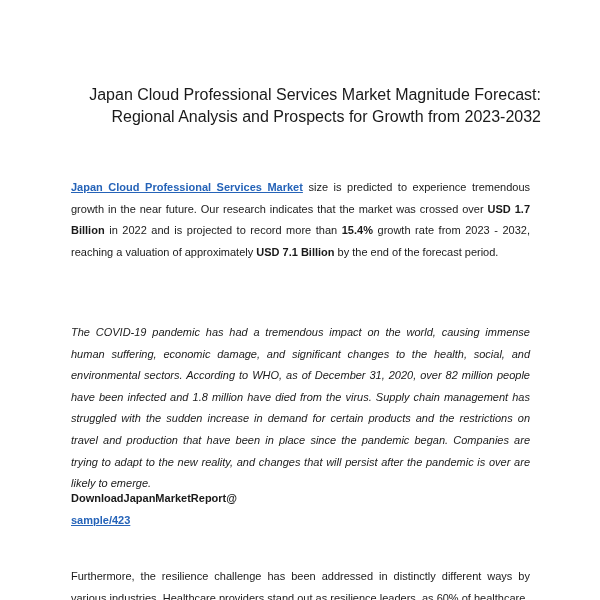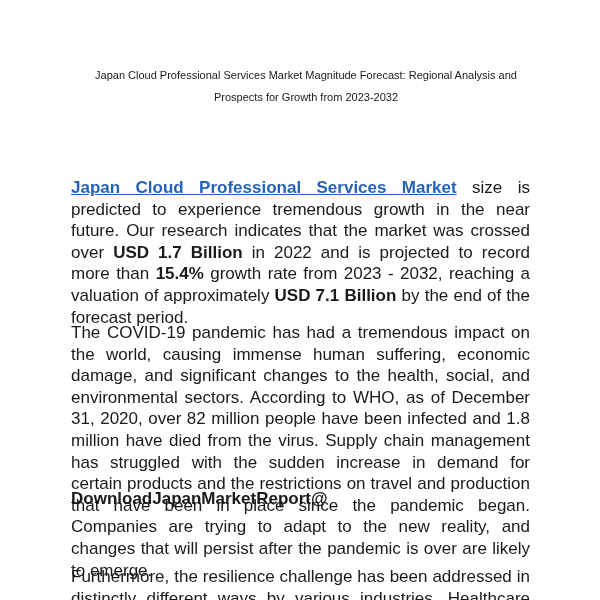--- a/index.html
+++ b/index.html
@@ -16,40 +16,40 @@
       color: #1a1a1a;
     }
     .page {
       position: absolute;
       left: 71px;
       top: 0;
       width: 459px;
     }
     .title {
       position: absolute;
-      top: 64px;
+      top: 84px;
       left: 0;
       width: 470px;
-      font-size: 11px;
+      font-size: 16px;
       line-height: 22px;
       margin: 0;
       font-weight: normal;
-      text-align: center;
+      text-align: right;
     }
     .para {
       position: absolute;
       left: 0;
       width: 459px;
-      font-size: 17px;
+      font-size: 11px;
       line-height: 21.6px;
       text-align: justify;
       margin: 0;
     }
     .p1 { top: 177px; }
-    .p2 { top: 322px; }
+    .p2 { top: 322px; font-style: italic; }
     .p3 { top: 488px; }
     .p4 { top: 566px; }
     .link {
       color: #2563b8;
       text-decoration: underline;
       font-weight: bold;
     }
     b { font-weight: bold; }
     .dl-line {
       display: flex;
@@ -68,17 +68,18 @@
   <p class="para p2">The COVID-19 pandemic has had a tremendous impact on the world, causing immense human suffering, economic damage, and significant changes to the health, social, and environmental sectors. According to WHO, as of December 31, 2020, over 82 million people have been infected and 1.8 million have died from the virus. Supply chain management has struggled with the sudden increase in demand for certain products and the restrictions on travel and production that have been in place since the pandemic began. Companies are trying to adapt to the new reality, and changes that will persist after the pandemic is over are likely to emerge.</p>
 
   <div class="para p3">
     <div class="dl-line">
       <span>Download</span>
       <span>Japan</span>
       <span>Market</span>
       <span>Report</span>
       <span>@</span>
     </div>
+    <div><a class="link">sample/423</a></div>
   </div>
 
   <p class="para p4">Furthermore, the resilience challenge has been addressed in distinctly different ways by various industries. Healthcare providers stand out as resilience leaders, as 60% of healthcare</p>
 
 </div>
 
 </body></html>

